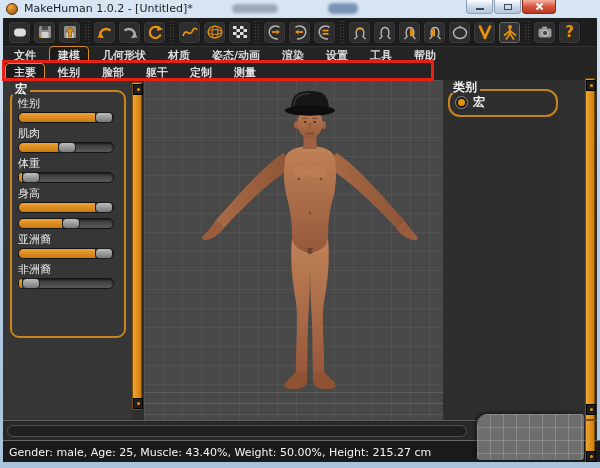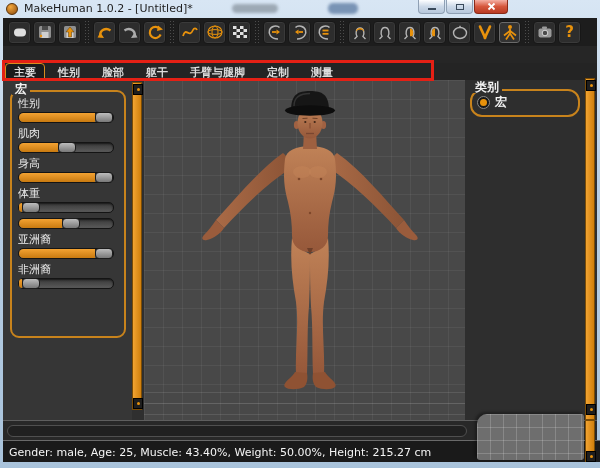--- a/index.html
+++ b/index.html
@@ -1,20 +1,20 @@
 <!DOCTYPE html>
 <html><head>
 <meta charset="utf-8">
 <style>
   html,body{margin:0;padding:0;}
   body{font-family:"DejaVu Sans","Liberation Sans",sans-serif;}
   #screen{position:relative;width:600px;height:468px;overflow:hidden;
     background:linear-gradient(180deg,#d8e6f4 0%,#b9cfe4 40%,#a9c3db 100%);}
   
-  .titlebar{position:absolute;left:0;top:0;width:516px;height:18px;}
+  .titlebar{position:absolute;left:0;top:0;width:516px;height:18px;padding-left:48px;}
   .tb-logo{position:absolute;left:6px;top:3px;width:12px;height:12px;border-radius:50%;
     background:radial-gradient(circle at 35% 30%,#f5a83a,#8a4a10);border:1px solid #5a3208;box-sizing:border-box;}
   .tb-title{position:absolute;left:24px;top:2px;font-size:11px;color:#1d1d1d;white-space:nowrap;}
   .wm{position:absolute;border-radius:5px;filter:blur(1.5px);}
   .winbtns{position:absolute;right:8px;top:0;display:flex;}
   .winbtn{width:27px;height:14px;border:1px solid #8fa0b4;border-top:none;box-sizing:border-box;
     background:linear-gradient(180deg,#fdfeff,#ccd9e8 50%,#b7c8dc);border-radius:0 0 4px 4px;
     display:flex;align-items:center;justify-content:center;margin-left:1px;}
   .winbtn.close{width:34px;background:linear-gradient(180deg,#f5b0a4,#d6573d 50%,#b83a23);border-color:#8a2a18;}
   .glyph-min{width:8px;height:2px;background:#3a4a5a;margin-top:5px;}
@@ -65,21 +65,21 @@
   .sb-dot{width:3px;height:3px;background:#e8920c;border-radius:50%;}
   
   .viewport{position:absolute;left:141px;top:0;width:321px;height:340px;background:#484848;
     background-image:
       linear-gradient(rgba(255,255,255,.055) 1px,transparent 1px),
       linear-gradient(90deg,rgba(255,255,255,.055) 1px,transparent 1px);
     background-size:19px 19px;overflow:hidden;}
   .floorlines{position:absolute;left:0;right:0;top:312px;height:24px;
     background:linear-gradient(rgba(255,255,255,.10) 1px,transparent 1px);background-size:100% 11px;}
   
-  .rightpanel{position:absolute;left:462px;top:0;width:120px;height:340px;background:#2e2e2e;}
+  .rightpanel{position:absolute;left:440px;top:0;width:120px;height:340px;background:#2e2e2e;}
   .gb-right{left:5px;top:9px;width:110px;height:28px;border-radius:12px;}
   .lg-right{left:7px;top:1px;background:#2e2e2e;}
   .radio{position:absolute;left:12px;top:16px;width:13px;height:13px;border-radius:50%;
     background:#191919;border:1px solid #8a8a8a;box-sizing:border-box;display:flex;align-items:center;justify-content:center;}
   .radio .dot{width:7px;height:7px;border-radius:50%;background:#e8920c;}
   .radiolabel{position:absolute;left:30px;top:16px;font-size:12px;font-weight:bold;color:#f0f0f0;line-height:13px;}
   
   .bottomstrip{position:absolute;left:0;top:402px;width:594px;height:20px;background:#282828;
     border-top:1px solid #5e5e5e;box-sizing:border-box;}
   .progressbar{position:absolute;left:4px;top:4px;width:460px;height:12px;background:#202020;
@@ -260,27 +260,37 @@
             <rect x="6" y="2.5" width="5" height="2.5" rx="1" fill="#9a9a9a"></rect>
             <rect x="2.5" y="4.5" width="13" height="9" rx="2" fill="#9a9a9a"></rect>
             <circle cx="9" cy="9" r="2.8" fill="#4a4a4a" stroke="#d5d5d5" stroke-width="1"></circle>
           </svg>
       </div>
       <div class="tbtn">
           <span class="qmark">?</span>
         </div>
     </div>
 
+    <div class="menurow r1">
+      <span class="mtab">文件</span>
+      <span class="mtab sel">建模</span>
+      <span class="mtab">几何形状</span>
+      <span class="mtab">材质</span>
+      <span class="mtab">姿态/动画</span>
+      <span class="mtab">渲染</span>
+      <span class="mtab">设置</span>
+      <span class="mtab">工具</span>
+      <span class="mtab">帮助</span>
+    </div>
 
     <div class="menurow r2">
       <span class="mtab sel">主要</span>
       <span class="mtab">性别</span>
       <span class="mtab">脸部</span>
       <span class="mtab">躯干</span>
-      <span class="mtab">手臂与腿脚</span>
       <span class="mtab">定制</span>
       <span class="mtab">测量</span>
     </div>
     <div class="redbox"></div>
 
     <div class="main">
 
       <div class="leftpanel">
         <div class="legend lg-left">宏</div>
         <div class="groupbox gb-left"></div>
@@ -293,31 +303,31 @@
             </div>
           </div>
           <div class="srow">
             <span class="slabel">肌肉</span>
             <div class="strack">
               <div class="sfill" style="width: 42%;"></div>
               <div class="shandle" style="left: 42%;"></div>
             </div>
           </div>
           <div class="srow">
+            <span class="slabel">体重</span>
+            <div class="strack">
+              <div class="sfill" style="width: 3%;"></div>
+              <div class="shandle" style="left: 3%;"></div>
+            </div>
+          </div>
+          <div class="srow">
             <span class="slabel">身高</span>
             <div class="strack">
               <div class="sfill" style="width: 81%;"></div>
               <div class="shandle" style="left: 81%;"></div>
-            </div>
-          </div>
-          <div class="srow">
-            <span class="slabel">体重</span>
-            <div class="strack">
-              <div class="sfill" style="width: 3%;"></div>
-              <div class="shandle" style="left: 3%;"></div>
             </div>
           </div>
           <div class="srow">
             <div class="strack">
               <div class="sfill" style="width: 46%;"></div>
               <div class="shandle" style="left: 46%;"></div>
             </div>
           </div>
           <div class="srow">
             <span class="slabel">亚洲裔</span>

